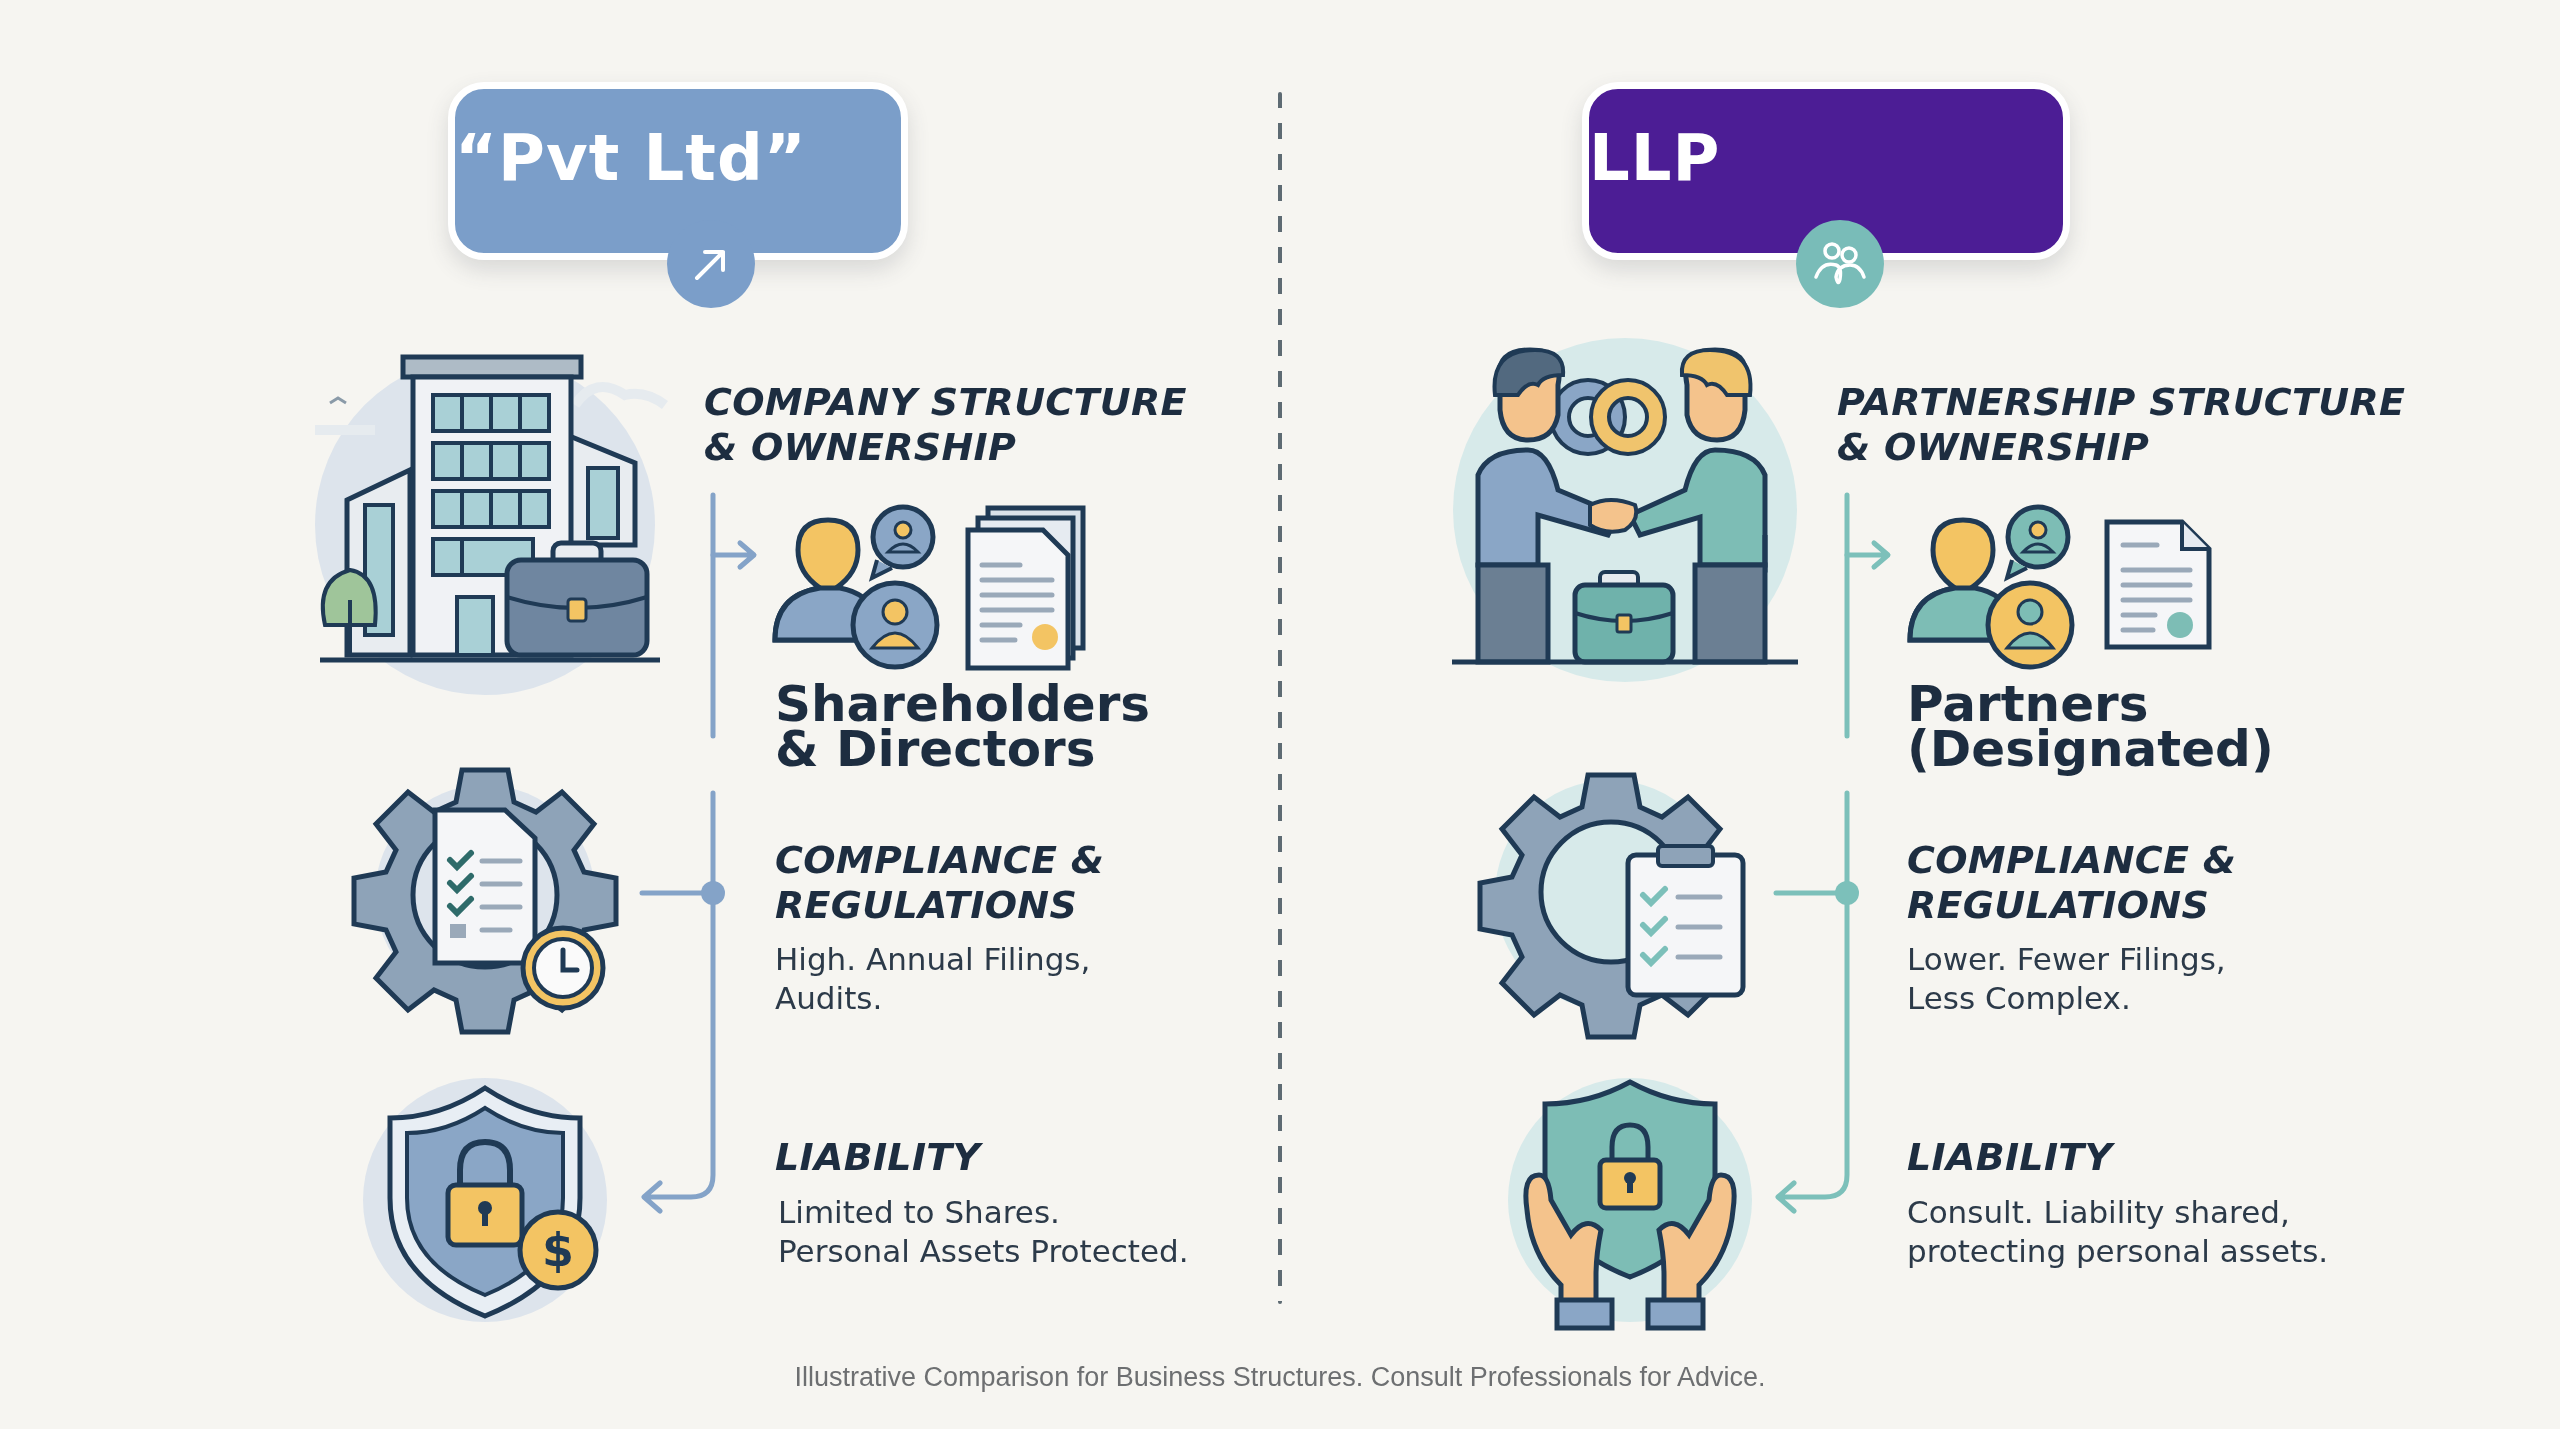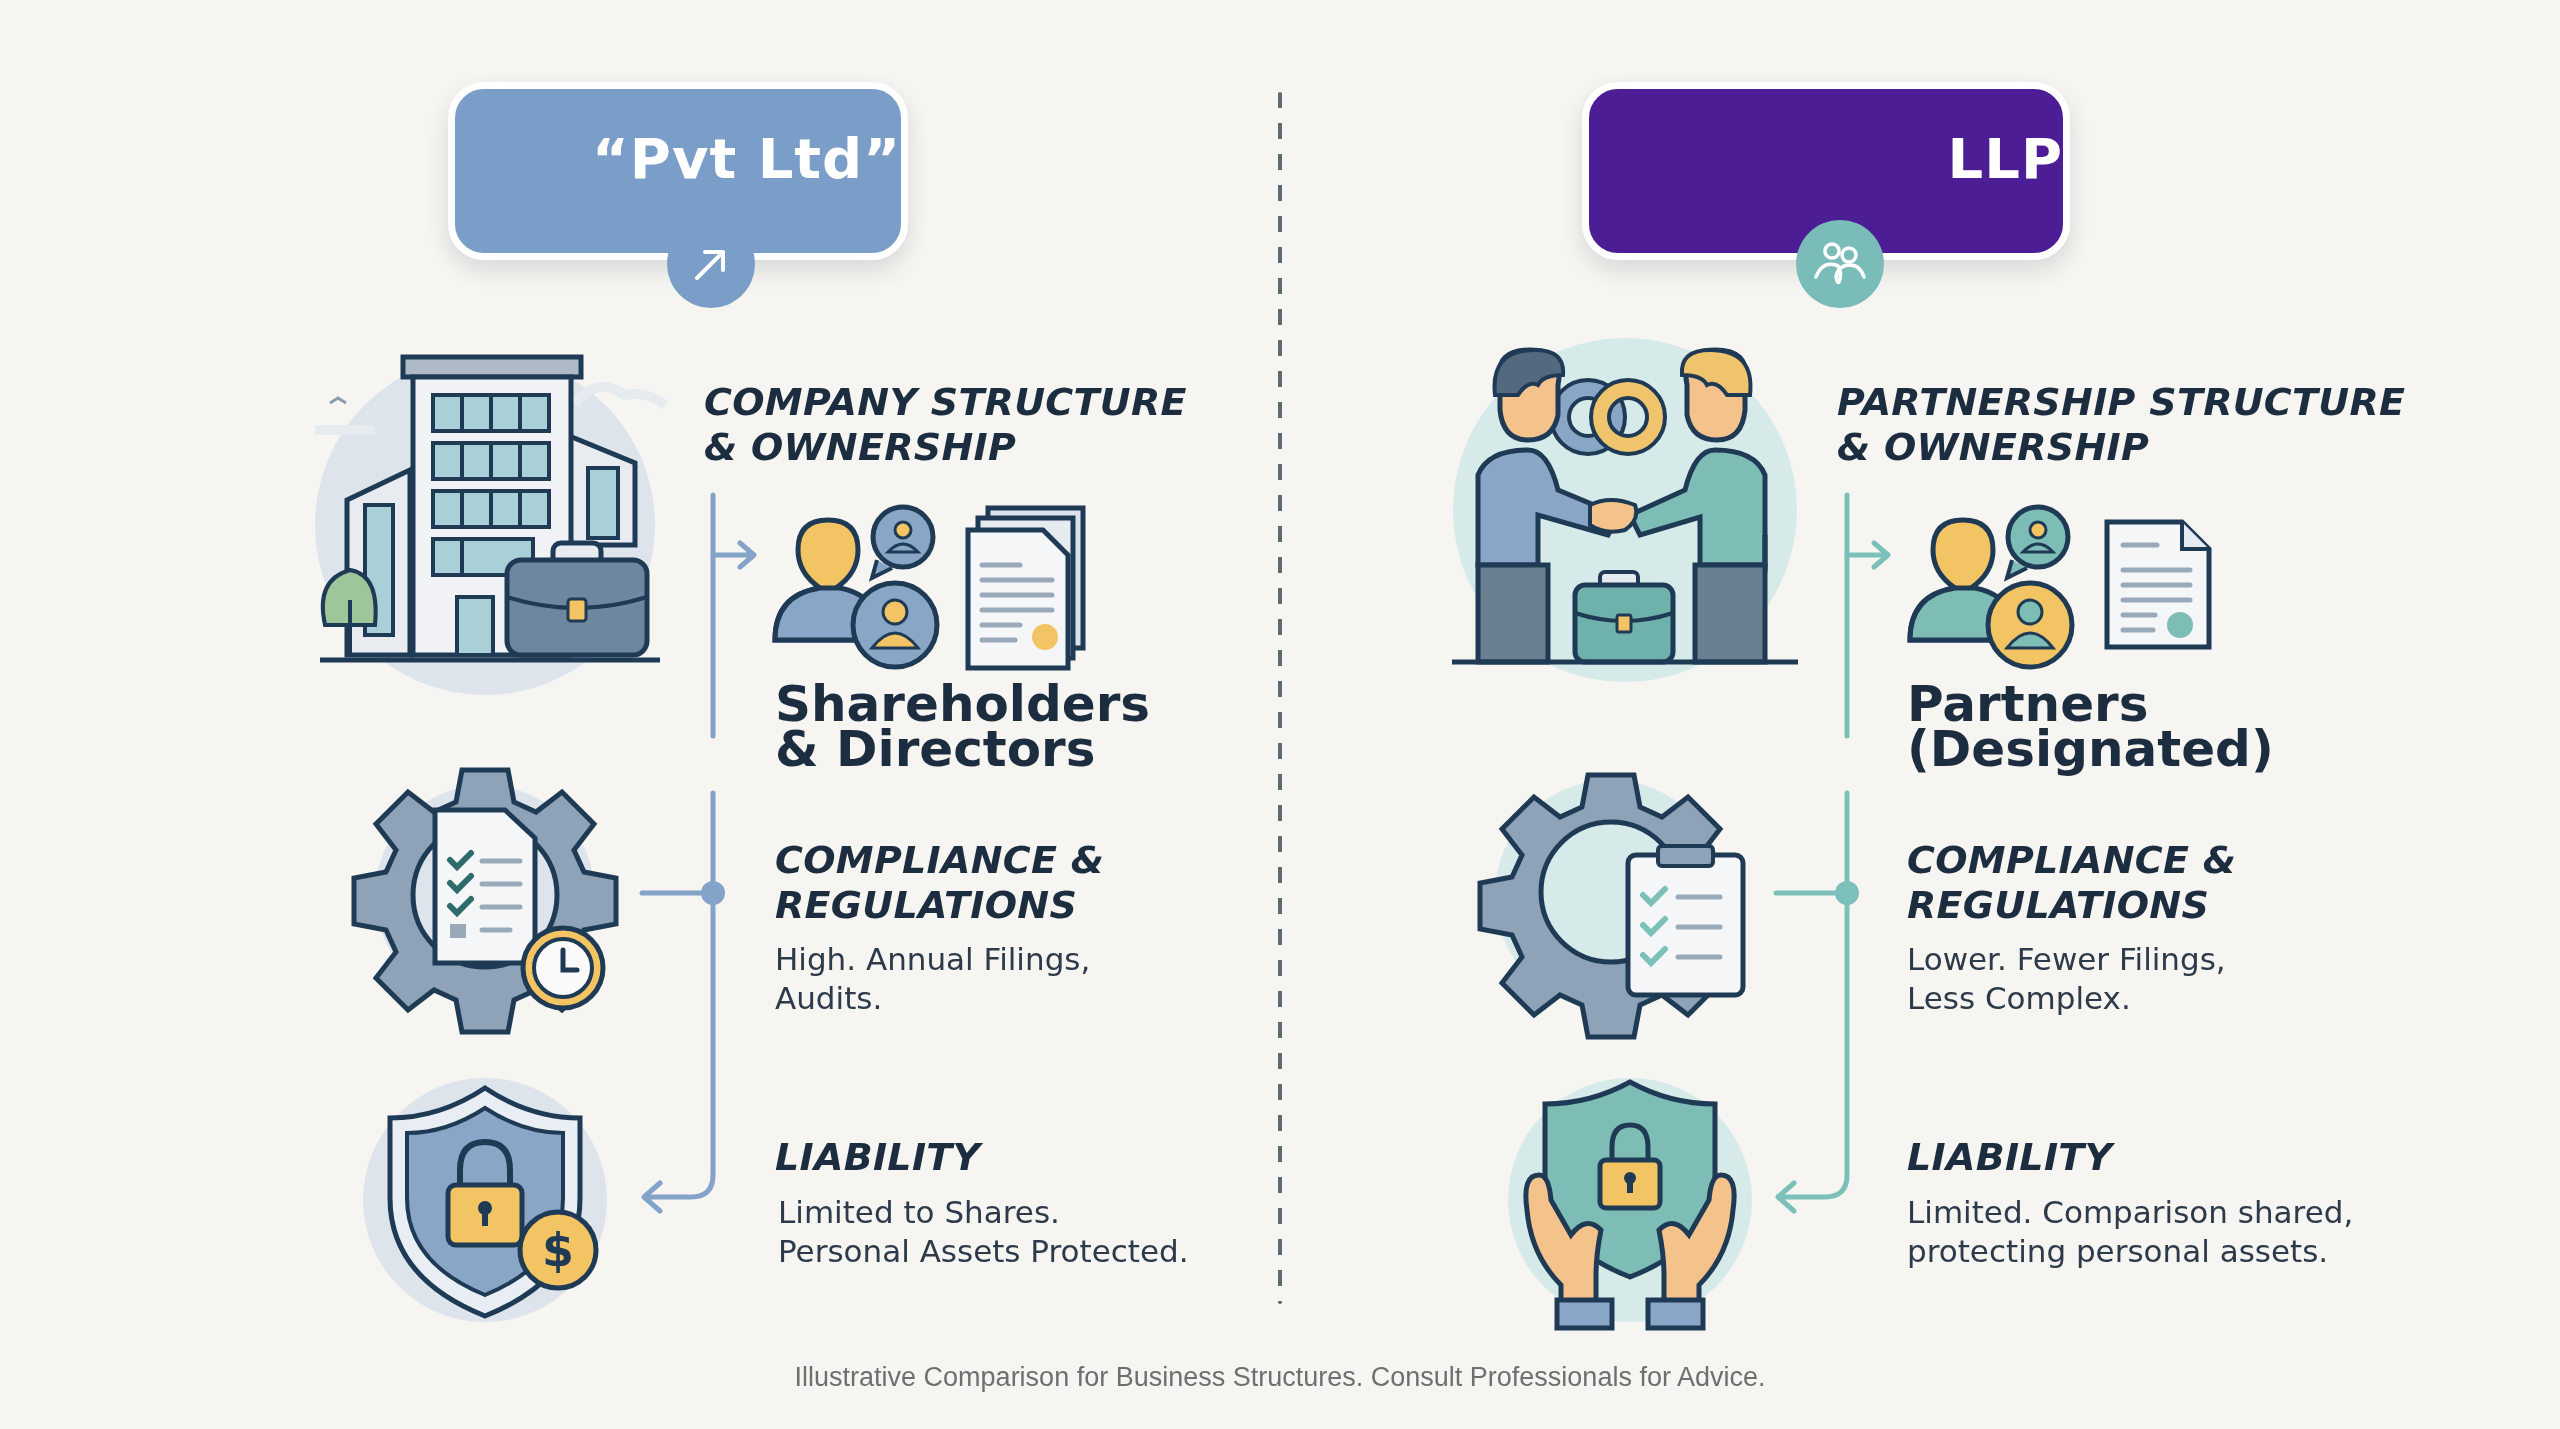--- a/index.html
+++ b/index.html
@@ -6,22 +6,22 @@
   body {
     width: 2560px; height: 1429px; position: relative; overflow: hidden;
     background: #f6f5f1;
     font-family: "DejaVu Sans", "Liberation Sans", sans-serif;
     color: #1c2b3d;
   }
   .abs { position: absolute; }
   .title-box {
     position: absolute; border-radius: 36px; border: 7px solid #ffffff;
     box-shadow: 0 10px 22px rgba(60,70,80,0.16);
-    display: flex; align-items: center; justify-content: flex-end;
-    color: #ffffff; font-weight: bold; font-size: 56px; letter-spacing: 1px;
+    display: flex; align-items: center; justify-content: flex-start;
+    color: #ffffff; font-weight: bold; font-size: 64px; letter-spacing: 1px;
     box-sizing: border-box; padding-bottom: 26px;
   }
   .title-pvt { left: 448px; top: 82px; width: 460px; height: 178px; background: #7b9ec9; }
   .title-llp { left: 1582px; top: 82px; width: 488px; height: 178px; background: #4c1d95; }
   .badge {
     position: absolute; width: 88px; height: 88px; border-radius: 50%;
     display: flex; align-items: center; justify-content: center;
   }
   .badge-pvt { left: 667px; top: 220px; background: #7b9ec9; }
   .badge-llp { left: 1796px; top: 220px; background: #79bcb8; }
@@ -307,16 +307,16 @@
     <rect x="95" y="90" width="60" height="48" rx="6" fill="#f3c463" stroke="#1f3a55" stroke-width="5"></rect>
     <circle cx="125" cy="108" r="6" fill="#1f3a55"></circle>
       <rect x="122" y="110" width="6" height="13" fill="#1f3a55"></rect>
     <path d="M22 140 q-5 -35 12 -35 q10 0 12 25 l20 35 q15 -20 30 -5 q-5 25 -5 45 v30 h-35 v-20 q-30 -30 -34 -75 z" fill="#f4c38c" stroke="#1f3a55" stroke-width="5"></path>
     <path d="M228 140 q5 -35 -12 -35 q-10 0 -12 25 l-20 35 q-15 -20 -30 -5 q5 25 5 45 v30 h35 v-20 q30 -30 34 -75 z" fill="#f4c38c" stroke="#1f3a55" stroke-width="5"></path>
     <rect x="52" y="230" width="55" height="28" fill="#8aa6c6" stroke="#1f3a55" stroke-width="5"></rect>
     <rect x="143" y="230" width="55" height="28" fill="#8aa6c6" stroke="#1f3a55" stroke-width="5"></rect>
   </svg>
 </div>
 <div class="heading" style="left:1907px;top:1135px">LIABILITY</div>
-<div class="desc" style="left:1907px;top:1193px">Limited. Comparison shared,
+<div class="desc" style="left:1907px;top:1193px">Consult. Liability shared,
 protecting personal assets.</div>
 
 <div class="footer">Illustrative Comparison for Business Structures. Consult Professionals for Advice.</div>
 
 </body></html>

